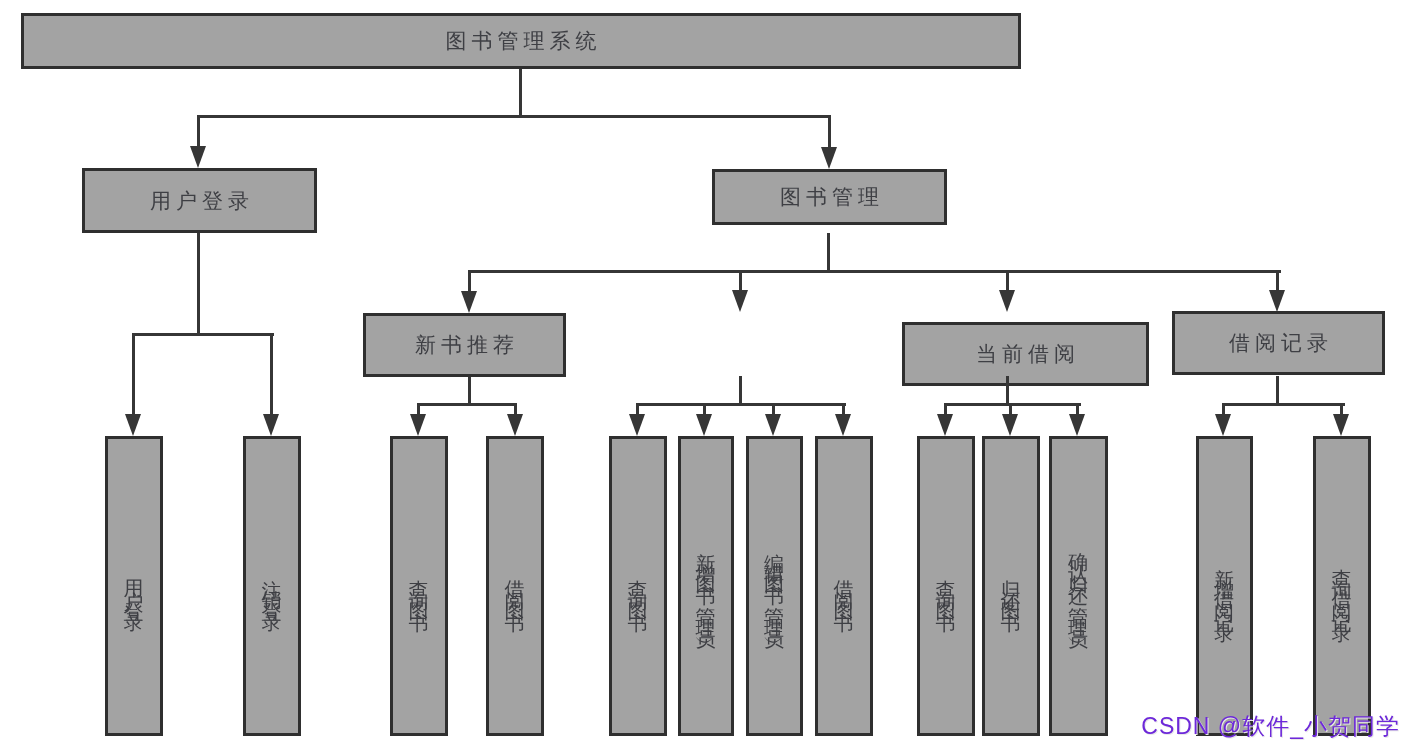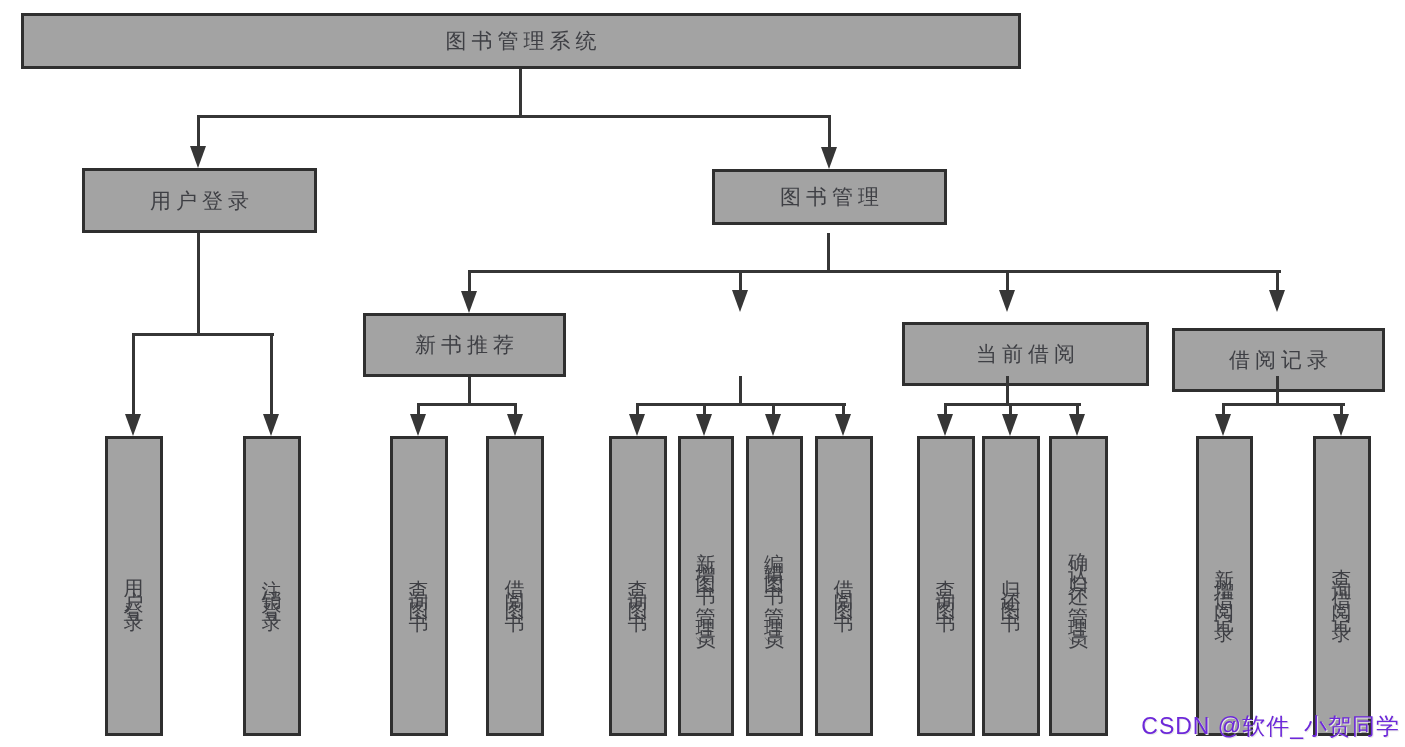--- a/index.html
+++ b/index.html
@@ -38,21 +38,21 @@
 
 <div class="stage">
 
   <div class="node" style="left:21px;top:13px;width:1000px;height:56px">图书管理系统</div>
 
   <div class="node" style="left:82px;top:168px;width:235px;height:65px">用户登录</div>
   <div class="node" style="left:712px;top:169px;width:235px;height:56px">图书管理</div>
 
   <div class="node" style="left:363px;top:313px;width:203px;height:64px">新书推荐</div>
   <div class="node" style="left:902px;top:322px;width:247px;height:64px">当前借阅</div>
-  <div class="node" style="left:1172px;top:328px;width:213px;height:64px">借阅记录</div>
+  <div class="node" style="left:1172px;top:311px;width:213px;height:64px">借阅记录</div>
 
   <div class="node vert" style="left:105px;top:436px;width:58px;height:300px">用户登录</div>
   <div class="node vert" style="left:243px;top:436px;width:58px;height:300px">注销登录</div>
 
   <div class="node vert" style="left:390px;top:436px;width:58px;height:300px">查询图书</div>
   <div class="node vert" style="left:486px;top:436px;width:58px;height:300px">借阅图书</div>
 
   <div class="node vert" style="left:609px;top:436px;width:58px;height:300px">查询图书</div>
   <div class="node vert" style="left:678px;top:436px;width:56px;height:300px">新增图书（管理员）</div>
   <div class="node vert" style="left:746px;top:436px;width:57px;height:300px">编辑图书（管理员）</div>

